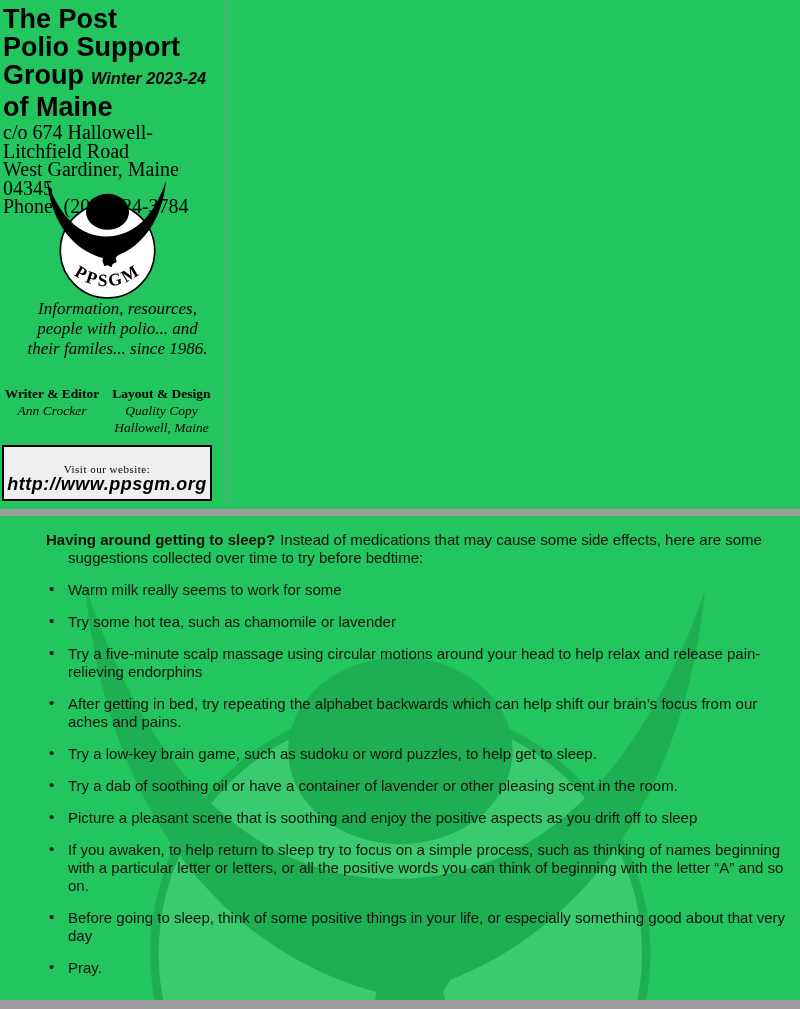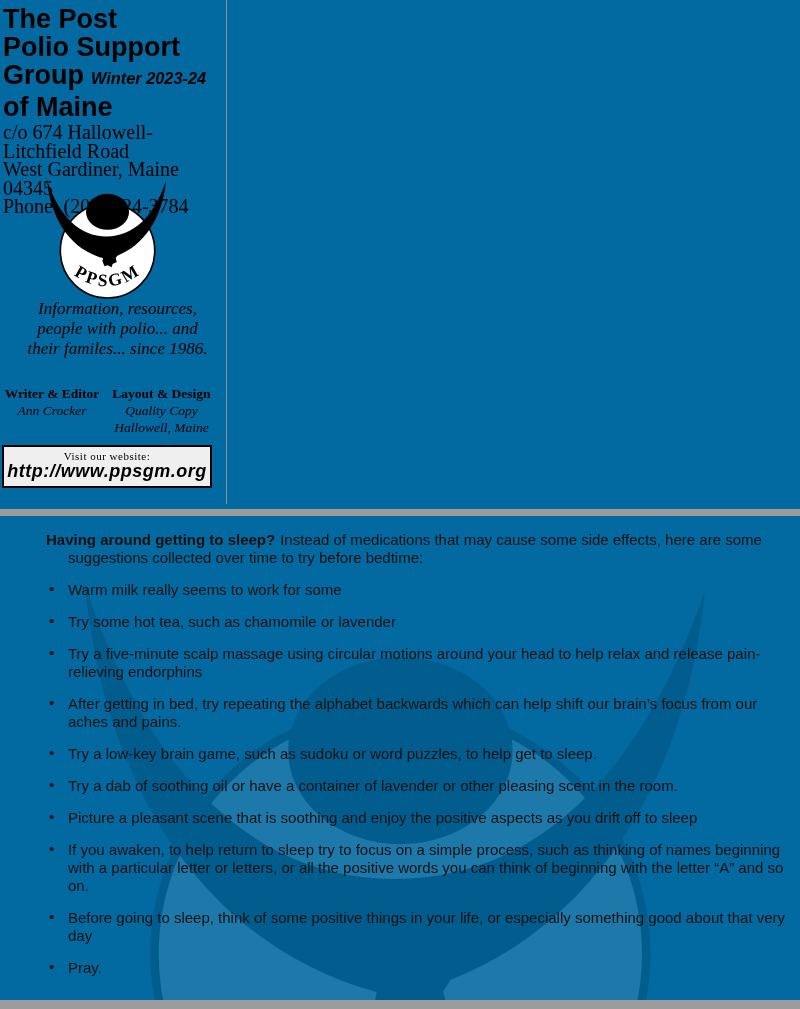--- a/index.html
+++ b/index.html
@@ -1,16 +1,16 @@
 <!DOCTYPE html>
 <html><head>
 <meta charset="utf-8">
 <style>
   html,body{margin:0;padding:0;background:#fff;}
-  .page{position:relative;width:800px;height:1009px;background:#0369a1;overflow:hidden;
+  .page{position:relative;width:800px;height:1009px;background:#22c55e;overflow:hidden;
         font-family:"Liberation Sans","DejaVu Sans",sans-serif;color:#000;}
 
   
   .vline{position:absolute;left:226px;top:0;width:1px;height:504px;background:#8f8f8f;}
   .hbar-top{position:absolute;left:0;top:509px;width:800px;height:7px;background:#9c9c9c;}
   .hbar-bottom{position:absolute;left:0;top:1000px;width:800px;height:9px;background:#9c9c9c;}
 
   
   .masthead{position:absolute;left:0;top:0;width:226px;height:504px;z-index:2;}
   .title{position:absolute;left:3px;top:5px;width:222px;
@@ -26,21 +26,21 @@
            font-family:"Liberation Serif","DejaVu Serif",serif;
            font-style:italic;font-size:17px;line-height:20px;margin-left:8px;}
   .credits{position:absolute;left:0;top:385px;width:219px;display:flex;
            font-family:"Liberation Serif","DejaVu Serif",serif;text-align:center;}
   .credit-col{line-height:17px;font-size:13.5px;}
   .credit-col.left{width:104px;}
   .credit-col.right{width:115px;}
   .credit-head{font-weight:bold;}
   .credit-val{font-style:italic;}
   .webbox{position:absolute;left:2px;top:445px;width:206px;height:36px;
-          border:2px solid #000;background:#efefef;text-align:center;padding-top:3px;}
+          border:2px solid #000;background:#efefef;text-align:center;padding-top:16px;}
   .web-label{font-family:"Liberation Serif","DejaVu Serif",serif;font-size:11px;letter-spacing:.5px;}
   .web-url{font-weight:bold;font-style:italic;font-size:18px;letter-spacing:.5px;line-height:19px;}
 
   
   .watermark{position:absolute;left:85px;top:585px;width:620px;height:620px;
              opacity:.105;z-index:0;pointer-events:none;}
 
   
   .article{position:absolute;left:46px;top:531px;width:744px;z-index:2;
            font-size:15px;line-height:18px;color:#111;}

